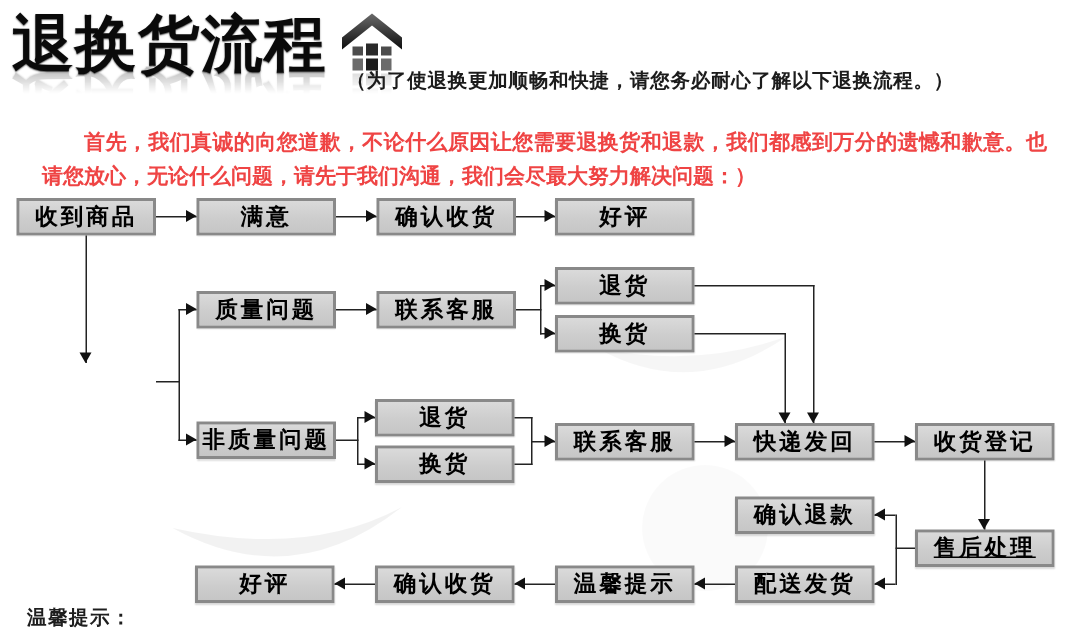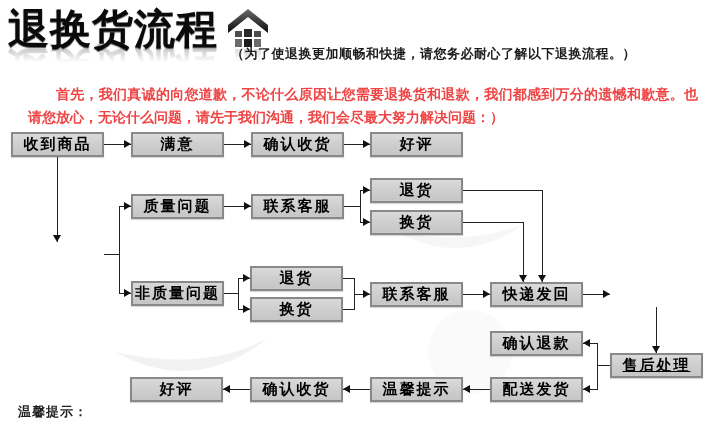--- a/index.html
+++ b/index.html
@@ -74,20 +74,21 @@
       <div class="node" style="left: 370px; top: 132px;">好评</div>
       <div class="node" style="left: 131px; top: 194px;">质量问题</div>
       <div class="node" style="left: 251px; top: 194px;">联系客服</div>
       <div class="node" style="left: 370px; top: 178px;">退货</div>
       <div class="node" style="left: 370px; top: 210px;">换货</div>
       <div class="node" style="left: 131px; top: 281px;">非质量问题</div>
       <div class="node" style="left: 250px; top: 266px;">退货</div>
       <div class="node" style="left: 250px; top: 297px;">换货</div>
       <div class="node" style="left: 370px; top: 282px;">联系客服</div>
       <div class="node" style="left: 490px; top: 282px;">快递发回</div>
+      <div class="node" style="left: 610px; top: 282px;">收货登记</div>
       <div class="node" style="left: 490px; top: 331px;">确认退款</div>
       <div class="node" style="left: 610px; top: 353px; text-decoration: underline;">售后处理</div>
       <div class="node" style="left: 490px; top: 377px;">配送发货</div>
       <div class="node" style="left: 370px; top: 377px;">温馨提示</div>
       <div class="node" style="left: 250px; top: 377px;">确认收货</div>
       <div class="node" style="left: 130px; top: 377px;">好评</div>
       <div class="seg" style="left: 104px; top: 144px; width: 27px; height: 1px;"></div>
       <div class="seg" style="left: 224px; top: 144px; width: 27px; height: 1px;"></div>
       <div class="seg" style="left: 344px; top: 144px; width: 26px; height: 1px;"></div>
       <div class="seg" style="left: 57px; top: 157px; width: 1px; height: 85px;"></div>

